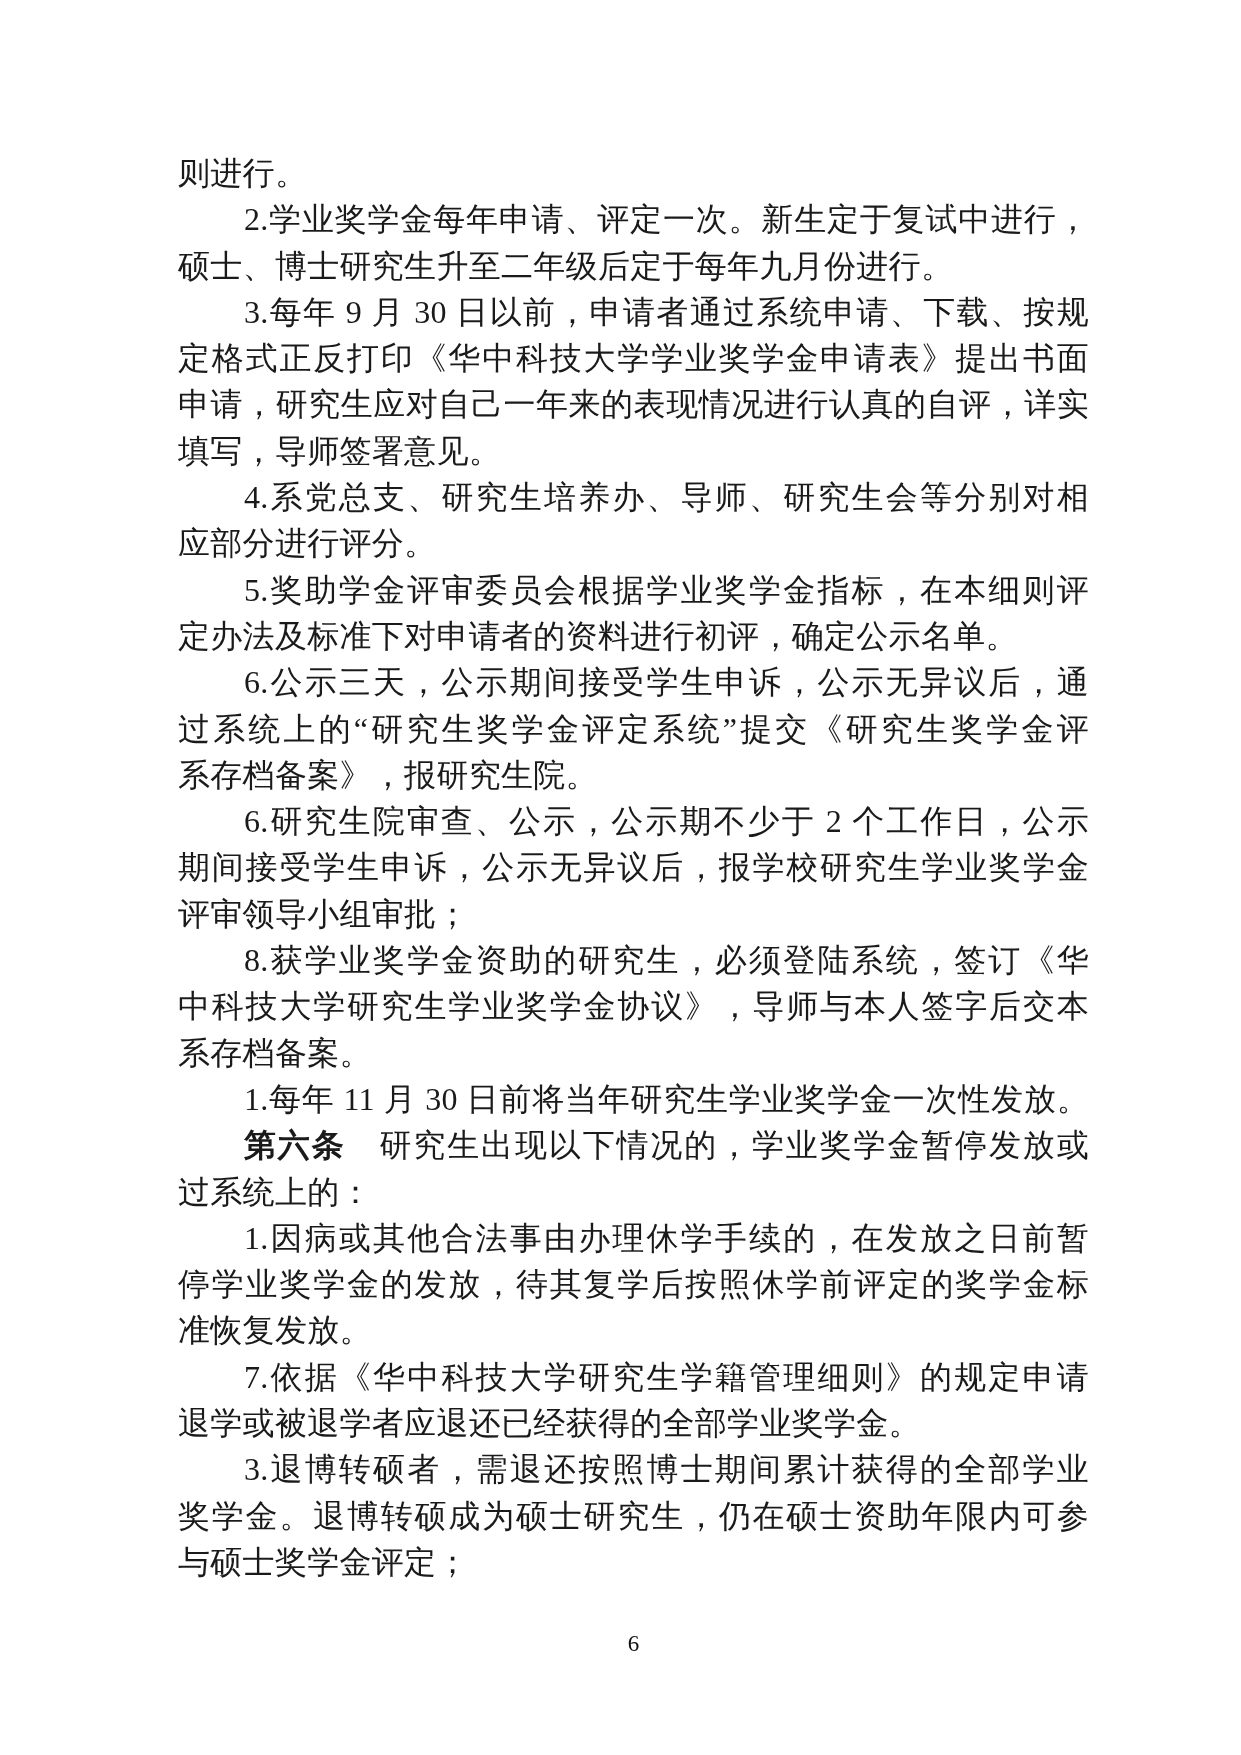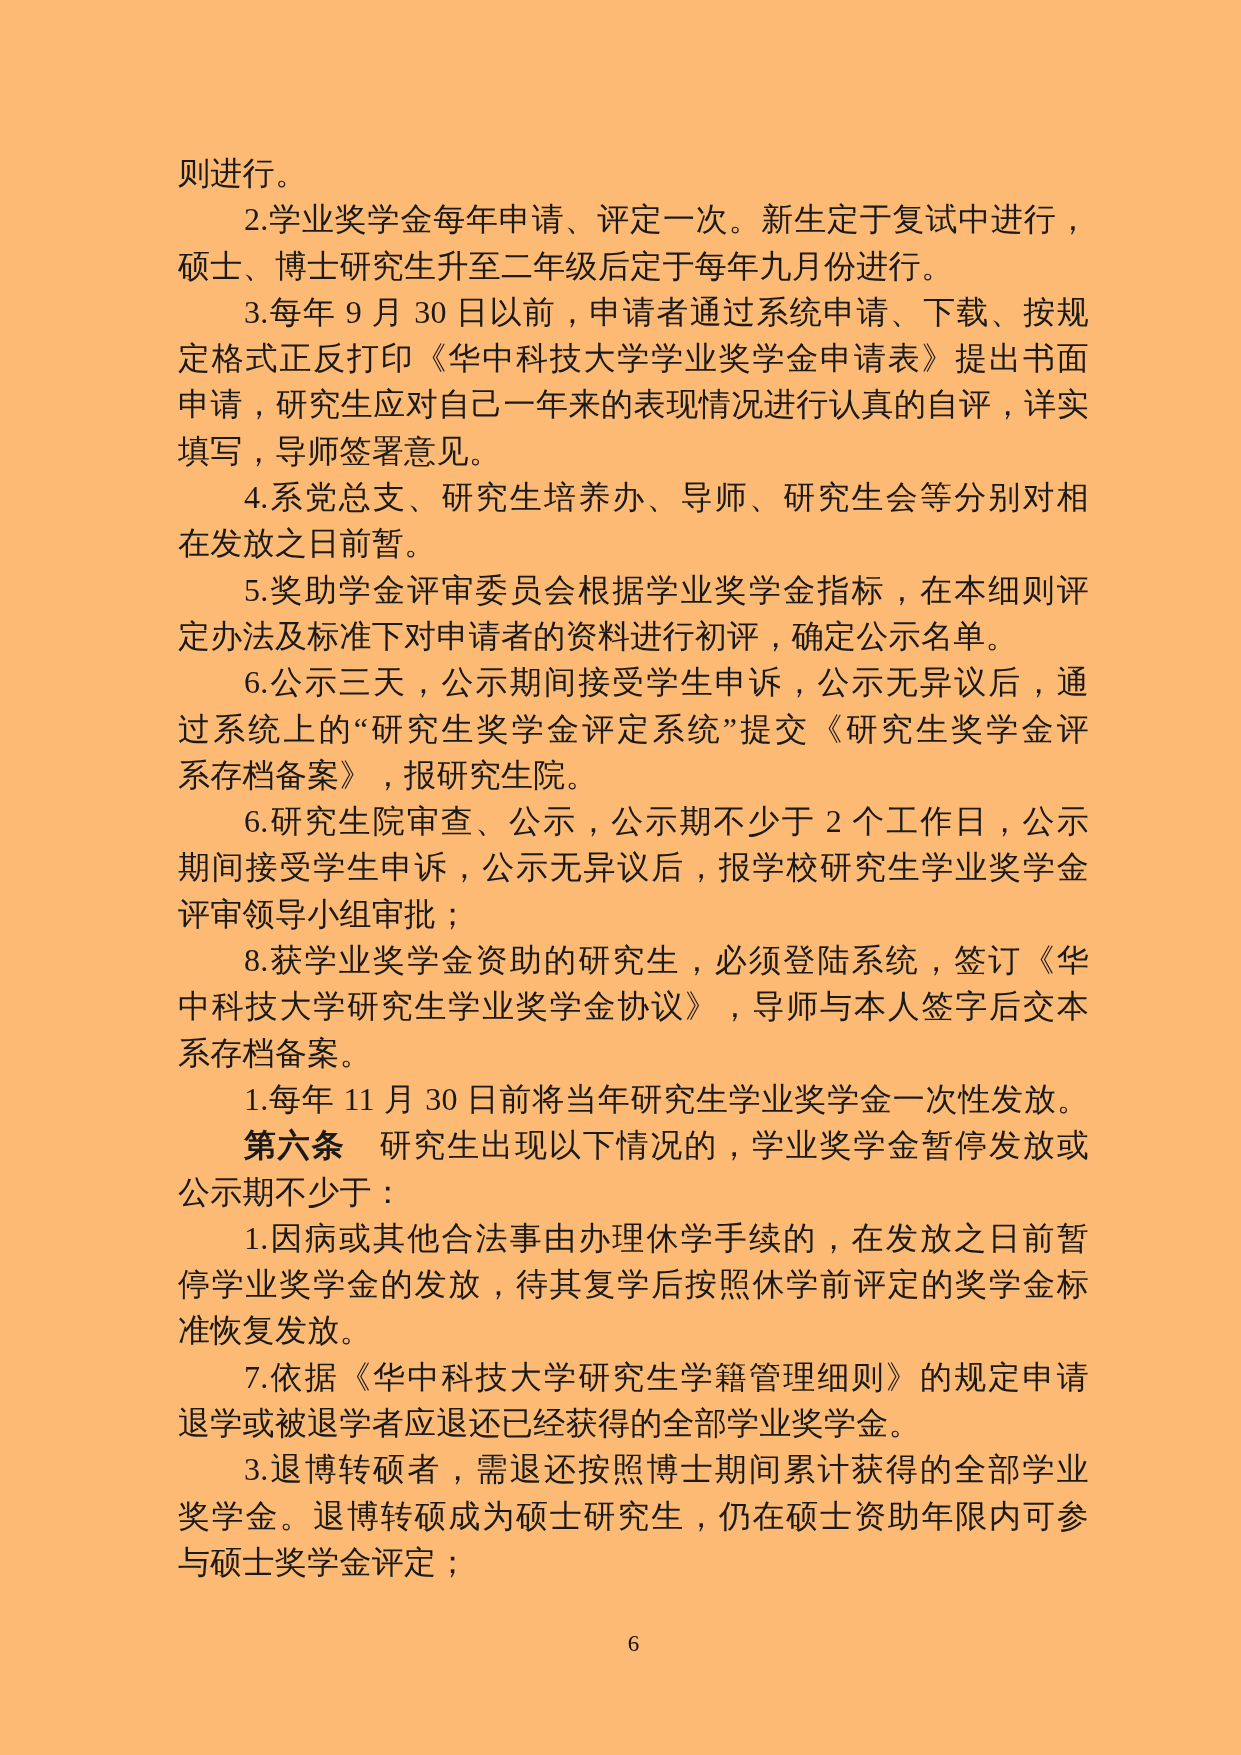--- a/index.html
+++ b/index.html
@@ -1,20 +1,20 @@
 <!DOCTYPE html>
 <html><head>
 <meta charset="utf-8">
 <style>
   html,body{margin:0;padding:0;background:#e8e8e8;}
   .page{
     position:relative;
     width:1241px;
     height:1755px;
-    background:#fdba74;
+    background:#ffffff;
     overflow:hidden;
     font-family:"Liberation Serif","DejaVu Serif",serif;
   }
   .doc{
     position:absolute;
     left:178px;
     top:150px;
     width:911px;
   }
   .line{
@@ -54,35 +54,35 @@
 <div class="page">
   <div class="doc" id="doc-lines">
       <div class="line"><span>则进行。</span></div>
       <div class="line indent just"><span>2.学业奖学金每年申请、评定一次。新生定于复试中进行，</span></div>
       <div class="line"><span>硕士、博士研究生升至二年级后定于每年九月份进行。</span></div>
       <div class="line indent just"><span>3.每年 9 月 30 日以前，申请者通过系统申请、下载、按规</span></div>
       <div class="line just"><span>定格式正反打印《华中科技大学学业奖学金申请表》提出书面</span></div>
       <div class="line just"><span>申请，研究生应对自己一年来的表现情况进行认真的自评，详实</span></div>
       <div class="line"><span>填写，导师签署意见。</span></div>
       <div class="line indent just"><span>4.系党总支、研究生培养办、导师、研究生会等分别对相</span></div>
-      <div class="line"><span>在发放之日前暂。</span></div>
+      <div class="line"><span>应部分进行评分。</span></div>
       <div class="line indent just"><span>5.奖助学金评审委员会根据学业奖学金指标，在本细则评</span></div>
       <div class="line"><span>定办法及标准下对申请者的资料进行初评，确定公示名单。</span></div>
       <div class="line indent just"><span>6.公示三天，公示期间接受学生申诉，公示无异议后，通</span></div>
       <div class="line just"><span>过系统上的“研究生奖学金评定系统”提交《研究生奖学金评</span></div>
       <div class="line"><span>系存档备案》，报研究生院。</span></div>
       <div class="line indent just"><span>6.研究生院审查、公示，公示期不少于 2 个工作日，公示</span></div>
       <div class="line just"><span>期间接受学生申诉，公示无异议后，报学校研究生学业奖学金</span></div>
       <div class="line"><span>评审领导小组审批；</span></div>
       <div class="line indent just"><span>8.获学业奖学金资助的研究生，必须登陆系统，签订《华</span></div>
       <div class="line just"><span>中科技大学研究生学业奖学金协议》，导师与本人签字后交本</span></div>
       <div class="line"><span>系存档备案。</span></div>
       <div class="line indent just"><span>1.每年 11 月 30 日前将当年研究生学业奖学金一次性发放。</span></div>
       <div class="line indent just"><span class="seg-bold">第六条</span><span>　研究生出现以下情况的，学业奖学金暂停发放或</span></div>
-      <div class="line"><span>公示期不少于：</span></div>
+      <div class="line"><span>过系统上的：</span></div>
       <div class="line indent just"><span>1.因病或其他合法事由办理休学手续的，在发放之日前暂</span></div>
       <div class="line just"><span>停学业奖学金的发放，待其复学后按照休学前评定的奖学金标</span></div>
       <div class="line"><span>准恢复发放。</span></div>
       <div class="line indent just"><span>7.依据《华中科技大学研究生学籍管理细则》的规定申请</span></div>
       <div class="line"><span>退学或被退学者应退还已经获得的全部学业奖学金。</span></div>
       <div class="line indent just"><span>3.退博转硕者，需退还按照博士期间累计获得的全部学业</span></div>
       <div class="line just"><span>奖学金。退博转硕成为硕士研究生，仍在硕士资助年限内可参</span></div>
       <div class="line"><span>与硕士奖学金评定；</span></div>
     </div>
   <div class="footer">6</div>

